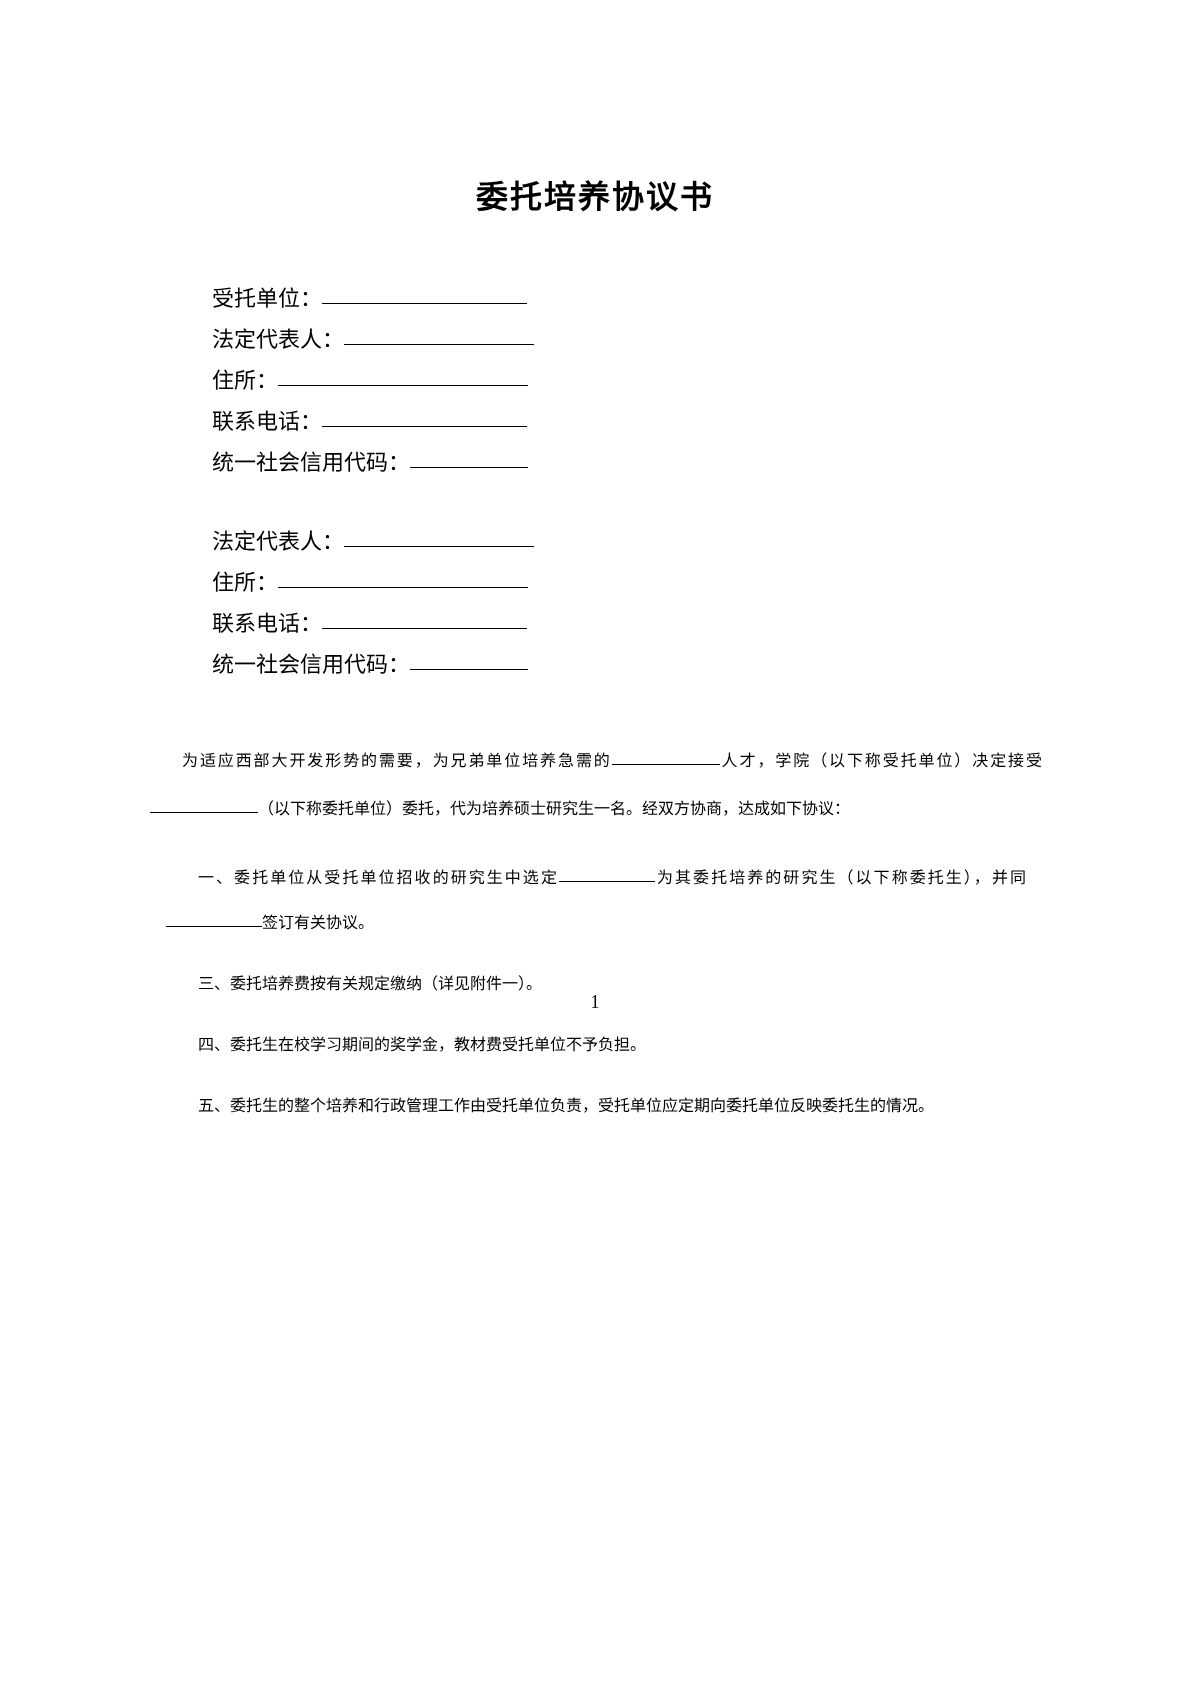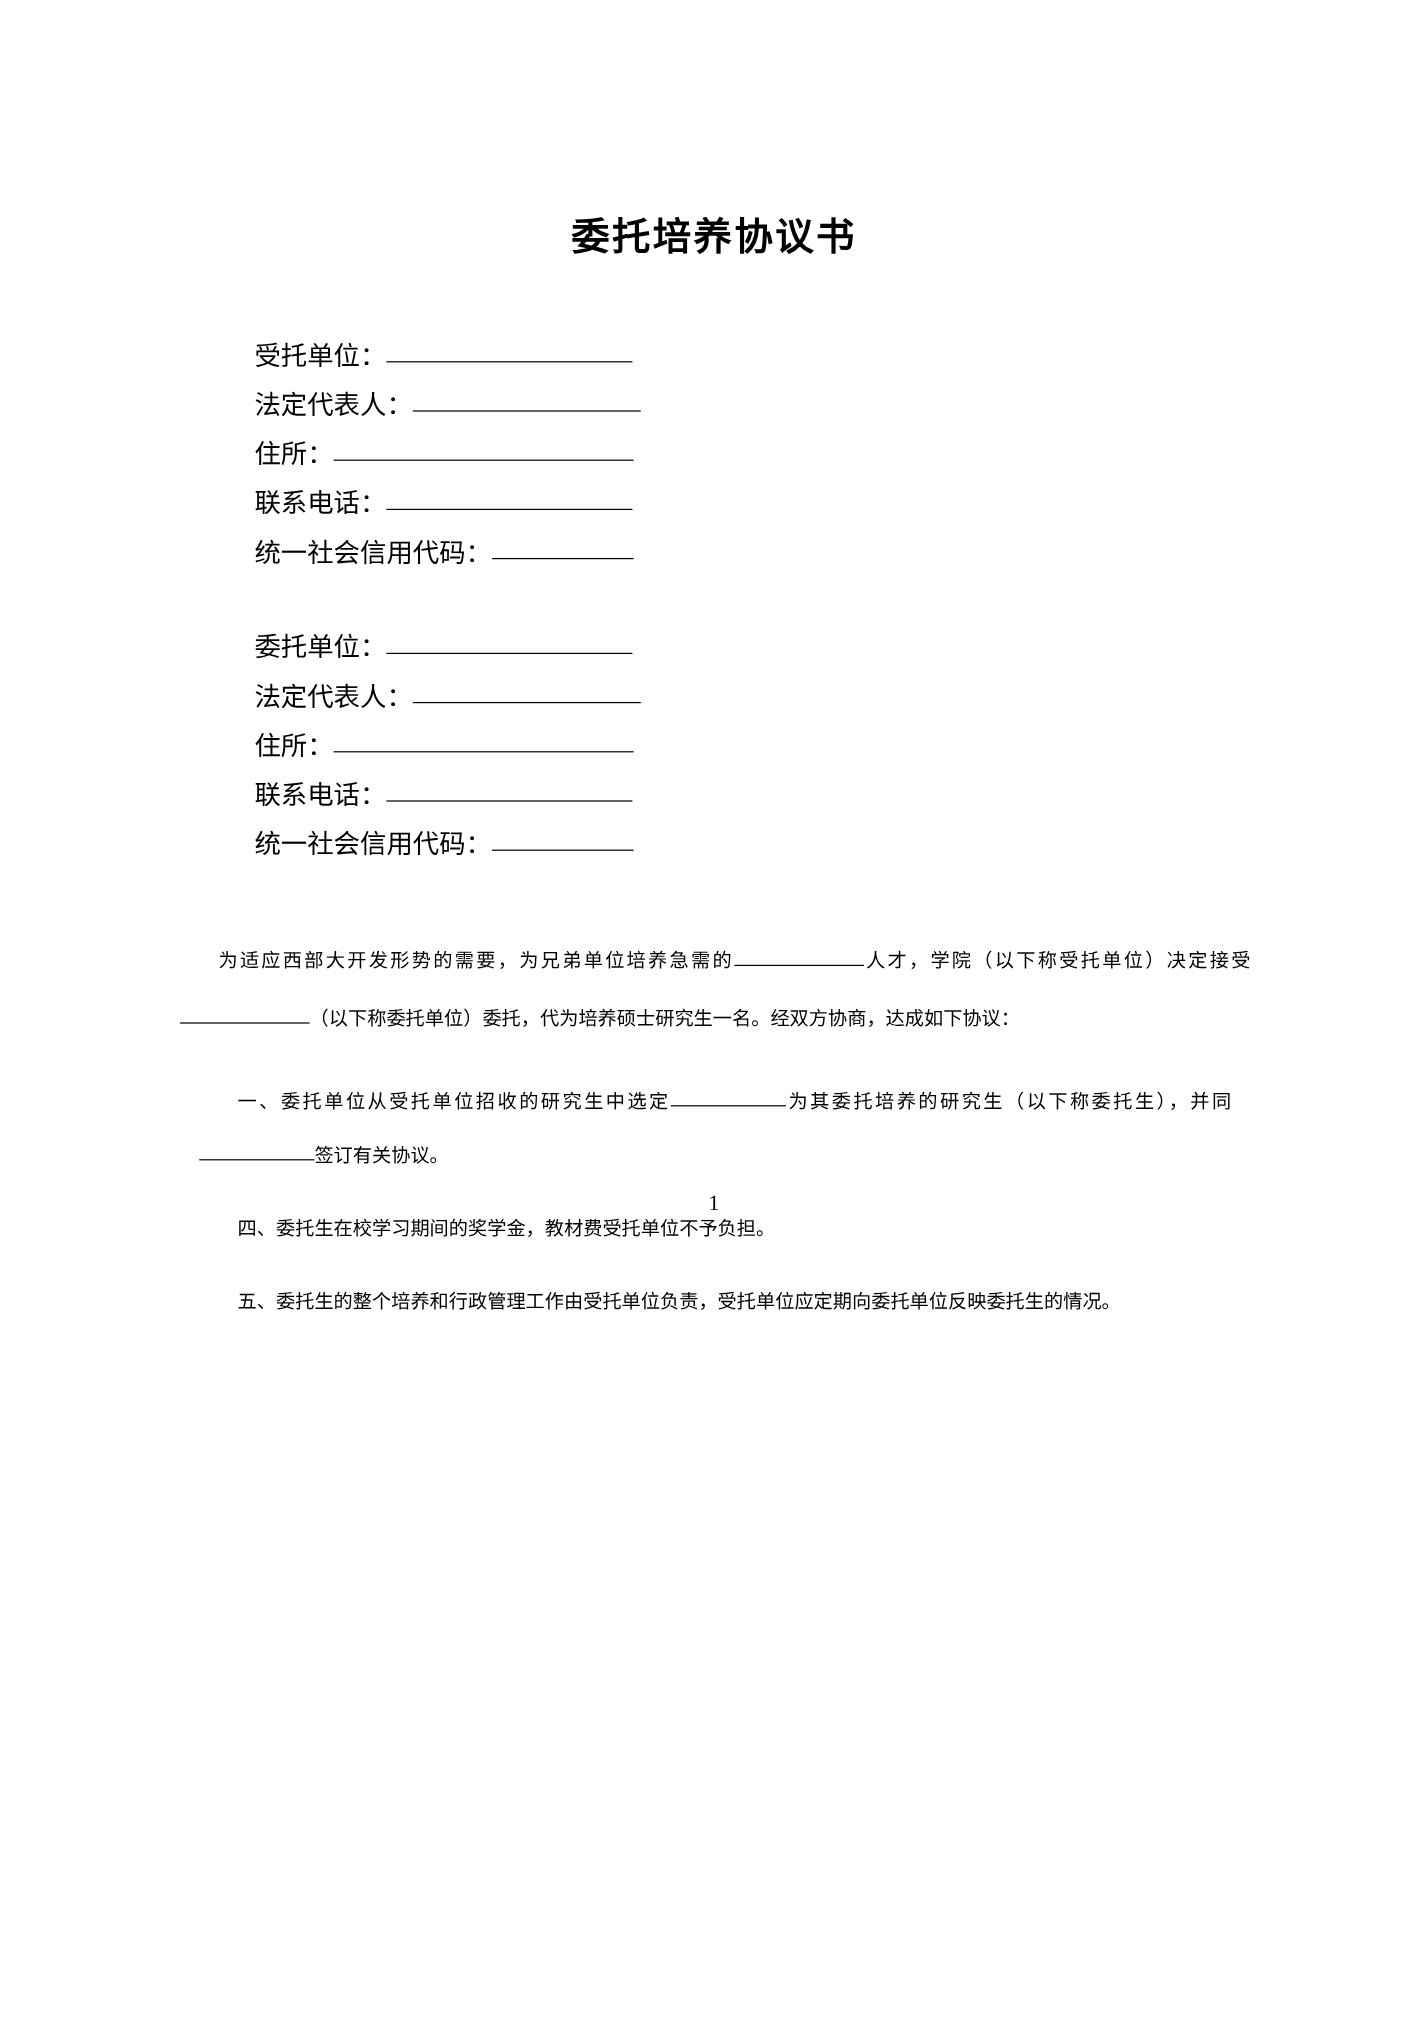--- a/index.html
+++ b/index.html
@@ -30,21 +30,20 @@
     margin: 0;
     padding-top: 178px;
     line-height: 1.2;
     font-family: "Liberation Serif", "DejaVu Serif", serif;
   }
   
   .parties {
     margin-top: 62px;
     padding-left: 212px;
     padding-right: 150px;
-    font-family: Liberation Mono, monospace;
   }
   .party-block {
     margin: 0;
   }
   .party-block + .party-block {
     margin-top: 38px;
   }
   .field-row {
     font-size: 22px;
     line-height: 41px;
@@ -133,23 +132,20 @@
       <div class="field-row">
         <span class="field-label">联系电话：</span><span class="blank blank-lg"></span>
       </div>
       <div class="field-row">
         <span class="field-label">统一社会信用代码：</span><span class="blank blank-sm"></span>
       </div>
     </div>
 
     <div class="party-block">
       <div class="field-row">
-        <span class="field-label">委托单位：</span><span class="blank blank-lg"></span>
-      </div>
-      <div class="field-row">
         <span class="field-label">法定代表人：</span><span class="blank blank-md"></span>
       </div>
       <div class="field-row">
         <span class="field-label">住所：</span><span class="blank blank-xl"></span>
       </div>
       <div class="field-row">
         <span class="field-label">联系电话：</span><span class="blank blank-lg"></span>
       </div>
       <div class="field-row">
         <span class="field-label">统一社会信用代码：</span><span class="blank blank-sm"></span>
@@ -158,20 +154,21 @@
 
   </div>
 
   <div class="body-text">
 
     <p class="para para-lead"><span>为适应西部大开发形势的需要，为兄弟单位培养急需的</span><span class="ublank ub-2"></span><span>人才，学院（以下称受托单位）决定接受</span><span class="ublank ub-2"></span><span>（以下称委托单位）委托，代为培养硕士研究生一名。经双方协商，达成如下协议：</span></p>
 
     <p class="clause"><span>一、</span><span>委托单位从受托单位招收的研究生中选定</span><span class="ublank ub-3"></span><span>为其委托培养的研究生（以下称委托生），并同</span><span class="ublank ub-3"></span><span>签订有关协议。</span></p>
 
 
+    <p class="clause"><span>三、</span><span>委托培养费按有关规定缴纳（详见附件一）。</span></p>
 
     <p class="clause"><span>四、</span><span>委托生在校学习期间的奖学金，教材费受托单位不予负担。</span></p>
 
     <p class="clause"><span>五、</span><span>委托生的整个培养和行政管理工作由受托单位负责，受托单位应定期向委托单位反映委托生的情况。</span></p>
 
 
   </div>
 
   <div class="page-number">1</div>
 

